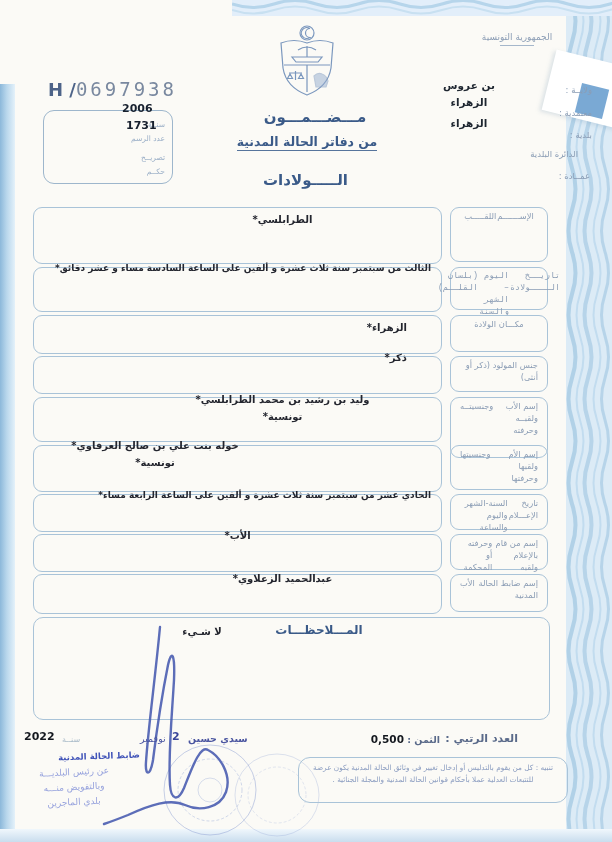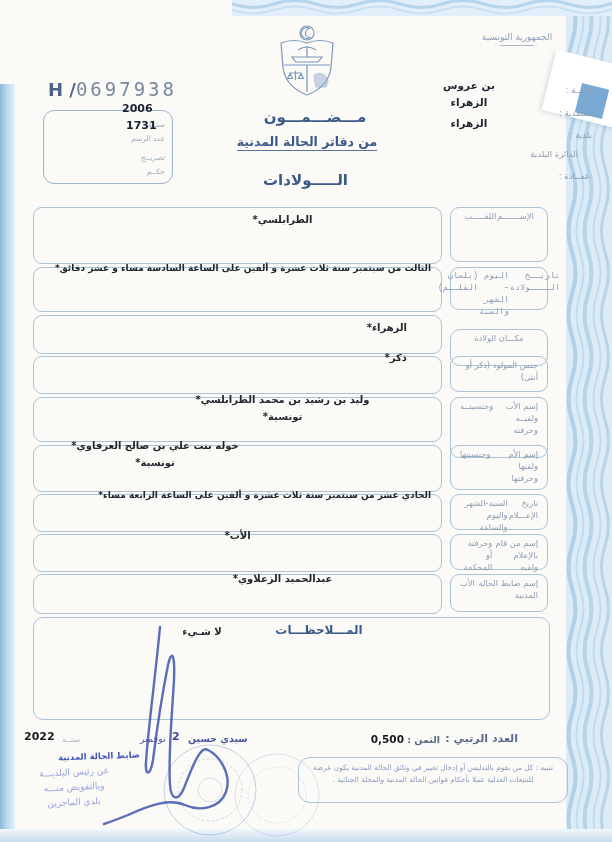--- a/index.html
+++ b/index.html
@@ -160,21 +160,21 @@
     <div class="lbox rtl" style="top: 267px; height: 43px; font-family: Liberation Mono, monospace;">
       <div class="lline">تاريــخ الــــولادة</div>
       <div class="lline">اليوم – الشهر والسنة</div>
       <div class="lline">(بلسان القلــم)</div>
     </div>
     <div class="vbox" style="top: 315px; height: 37px;">
       <div class="vtext rtl v-right" style="top: 3px;">
         <div>الزهراء*</div>
       </div>
     </div>
-    <div class="lbox rtl" style="top: 329px; height: 37px; border-radius: 10px;">
+    <div class="lbox rtl" style="top: 315px; height: 37px;">
       <div class="lline">مكـــان الولادة</div>
     </div>
     <div class="vbox" style="top: 356px; height: 36px;">
       <div class="vtext rtl v-right" style="top: -8px;">
         <div>ذكر*</div>
       </div>
     </div>
     <div class="lbox rtl" style="top: 356px; height: 36px;">
       <div class="lline">جنس المولود (ذكر أو أنثى)</div>
     </div>

